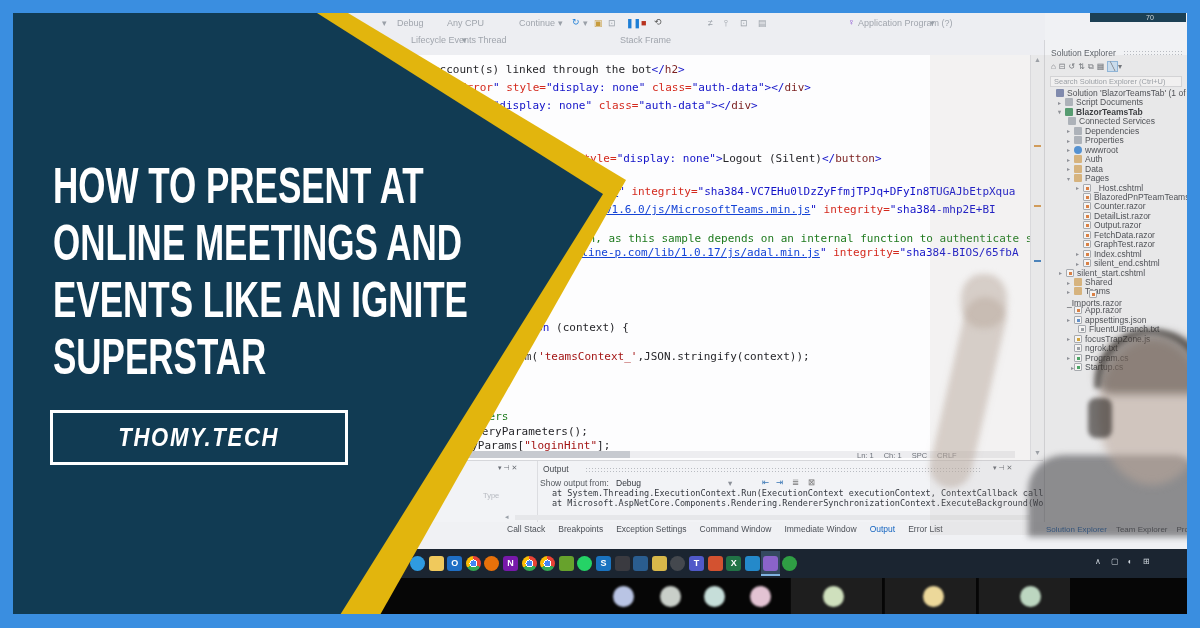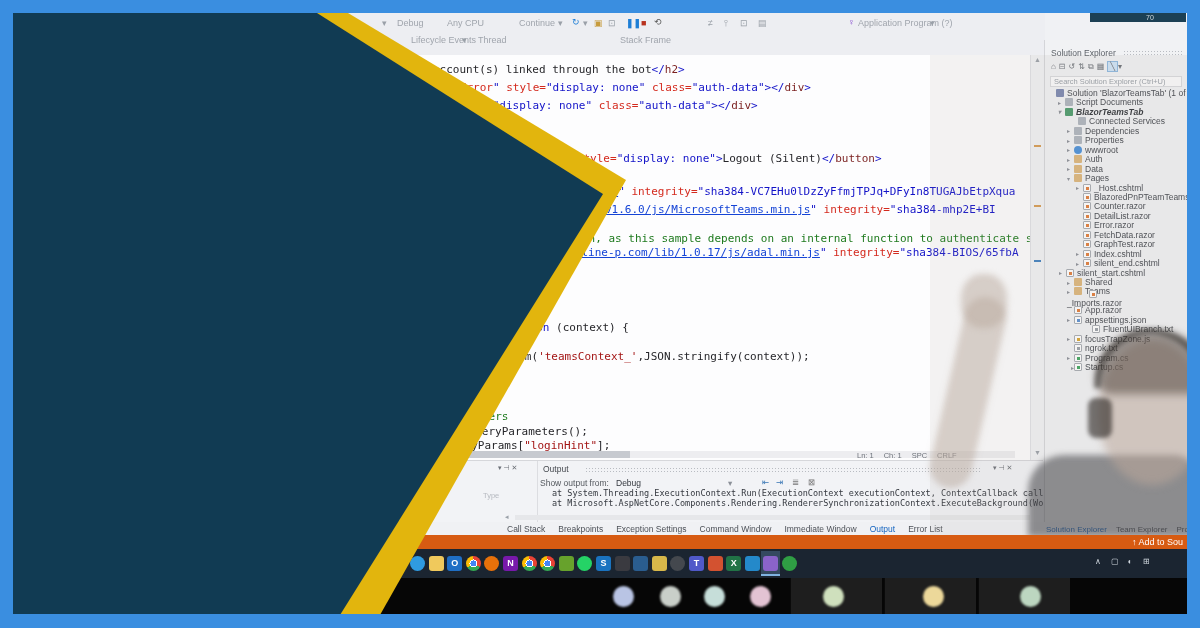--- a/index.html
+++ b/index.html
@@ -43,21 +43,21 @@
            overflow:hidden;z-index:2;}
   #se-title{position:absolute;left:6px;top:8px;font-size:8.5px;color:#5a5f66;white-space:nowrap;}
   .dots{background-image:radial-gradient(#b9bcc2 0.7px,transparent 0.8px);background-size:3px 3px;}
   #se-tools{position:absolute;left:6px;top:22px;font-size:8px;color:#6b7077;letter-spacing:3px;white-space:nowrap;}
   #se-tools .sel{background:#cfe4f7;border:1px solid #8db8e0;letter-spacing:0;padding:0 2px;}
   #se-search{position:absolute;left:5px;top:36px;width:132px;height:11px;background:#fbfbfc;border:1px solid #d9dadd;
              font-size:7.5px;color:#9aa0a8;line-height:9px;padding-left:3px;white-space:nowrap;overflow:hidden;}
   .trow{position:absolute;height:10px;font-size:8.5px;color:#43474e;white-space:nowrap;display:flex;align-items:center;}
   .trow .arr{width:7px;font-size:6px;color:#8b9098;flex:0 0 auto;}
   .trow .fic{width:8px;height:8px;margin-right:3px;flex:0 0 auto;position:relative;border-radius:1px;}
-  .trow.bold{font-weight:bold;color:#2f3338;font-style:italic;}
+  .trow.bold{font-weight:bold;color:#2f3338;}
   .fic.folder{background:#dcb67a;}
   .fic.sol{background:#7a87b0;}
   .fic.proj{background:#4a9a6a;}
   .fic.script,.fic.plug,.fic.dep,.fic.prop{background:#aeb4bd;}
   .fic.globe{background:#4a90d9;border-radius:50%;}
   .fic.file{background:#fff;border:1px solid #a7abb2;}
   .fic .mark{position:absolute;right:1px;bottom:1px;width:3px;height:3px;}
 
   
   #outpanel{left:420px;top:460px;width:623px;height:62px;background:#f2f3f6;border-top:1px solid #d6d7db;
@@ -206,21 +206,21 @@
         <div class="trow" style="left: 13px; top: 57.45px;">
           <span class="arr">▸</span>
           <span class="fic script"></span>
           <span>Script Documents</span>
         </div>
         <div class="trow bold" style="left: 13px; top: 66.9px;">
           <span class="arr">▾</span>
           <span class="fic proj"></span>
           <span>BlazorTeamsTab</span>
         </div>
-        <div class="trow" style="left: 26px; top: 76.35px;">
+        <div class="trow" style="left: 16px; top: 76.35px;">
           <span class="arr"></span>
           <span class="fic plug"></span>
           <span>Connected Services</span>
         </div>
         <div class="trow" style="left: 22px; top: 85.8px;">
           <span class="arr">▸</span>
           <span class="fic dep"></span>
           <span>Dependencies</span>
         </div>
         <div class="trow" style="left: 22px; top: 95.25px;">
@@ -274,21 +274,21 @@
           <span class="fic file">
             <span class="mark" style="background: rgb(224, 123, 57);"></span>
           </span>
           <span>DetailList.razor</span>
         </div>
         <div class="trow" style="left: 31px; top: 180.3px;">
           <span class="arr"></span>
           <span class="fic file">
             <span class="mark" style="background: rgb(224, 123, 57);"></span>
           </span>
-          <span>Error.razor</span>
+          <span>Output.razor</span>
         </div>
         <div class="trow" style="left: 31px; top: 189.75px;">
           <span class="arr"></span>
           <span class="fic file">
             <span class="mark" style="background: rgb(224, 123, 57);"></span>
           </span>
           <span>FetchData.razor</span>
         </div>
         <div class="trow" style="left: 31px; top: 199.2px;">
           <span class="arr"></span>
@@ -342,21 +342,21 @@
           </span>
           <span>App.razor</span>
         </div>
         <div class="trow" style="left: 22px; top: 274.8px;">
           <span class="arr">▸</span>
           <span class="fic file">
             <span class="mark" style="background: rgb(90, 143, 208);"></span>
           </span>
           <span>appsettings.json</span>
         </div>
-        <div class="trow" style="left: 40px; top: 284.25px;">
+        <div class="trow" style="left: 26px; top: 284.25px;">
           <span class="arr"></span>
           <span class="fic file">
             <span class="mark" style="background: rgb(154, 160, 168);"></span>
           </span>
           <span>FluentUIBranch.txt</span>
         </div>
         <div class="trow" style="left: 22px; top: 293.7px;">
           <span class="arr">▸</span>
           <span class="fic file">
             <span class="mark" style="background: rgb(216, 164, 48);"></span>
@@ -426,24 +426,20 @@
 
   <div class="abs person" id="p-wash"></div>
   <div class="abs person" id="p-arm"></div>
   <div class="abs person" id="p-hand"></div>
   <div class="abs person" id="p-body"></div>
   <div class="abs person" id="p-head"></div>
   <div class="abs person" id="p-hair"></div>
   <div class="abs person" id="p-band"></div>
   <div class="abs person" id="p-cup"></div>
 
-  <div class="abs" id="statusbar">
-    <span>↑</span>
-    <span>Add to Sou</span>
-  </div>
 
   <div class="abs" id="taskbar">
       <div class="tkwrap" style="left: 395px;">
         <span class="tkic round" style="left: 2px; position: absolute; top: 5px; background: rgb(47, 155, 224);"></span>
       </div>
       <div class="tkwrap" style="left: 413.6px;">
         <span class="tkic" style="left: 2px; position: absolute; top: 5px; background: rgb(240, 201, 92);"></span>
       </div>
       <div class="tkwrap" style="left: 432.2px;">
         <span class="tkic" style="left: 2px; position: absolute; top: 5px; background: rgb(31, 111, 197);">O</span>
@@ -521,14 +517,23 @@
       <div class="avatar" style="left: 1007px; background: rgb(188, 214, 192);"></div>
     </div>
 
   <div class="abs" id="arrow-yellow"></div>
   <div class="abs" id="arrow-teal"></div>
   <div class="abs" id="frame-top"></div>
   <div class="abs" id="frame-bottom"></div>
   <div class="abs" id="frame-left"></div>
   <div class="abs" id="frame-right"></div>
 
+  <div class="abs" id="title-block">
+      <div class="tline">HOW TO PRESENT AT</div>
+      <div class="tline">ONLINE MEETINGS AND</div>
+      <div class="tline">EVENTS LIKE AN IGNITE</div>
+      <div class="tline">SUPERSTAR</div>
+    </div>
+  <div class="abs" id="site-box">
+    <span class="site">THOMY.TECH</span>
+  </div>
 
 </div>
 
 </body></html>

